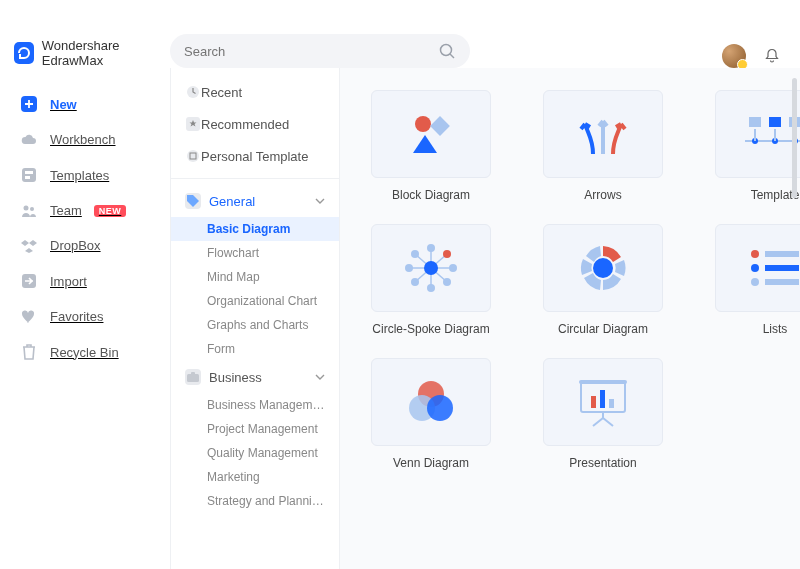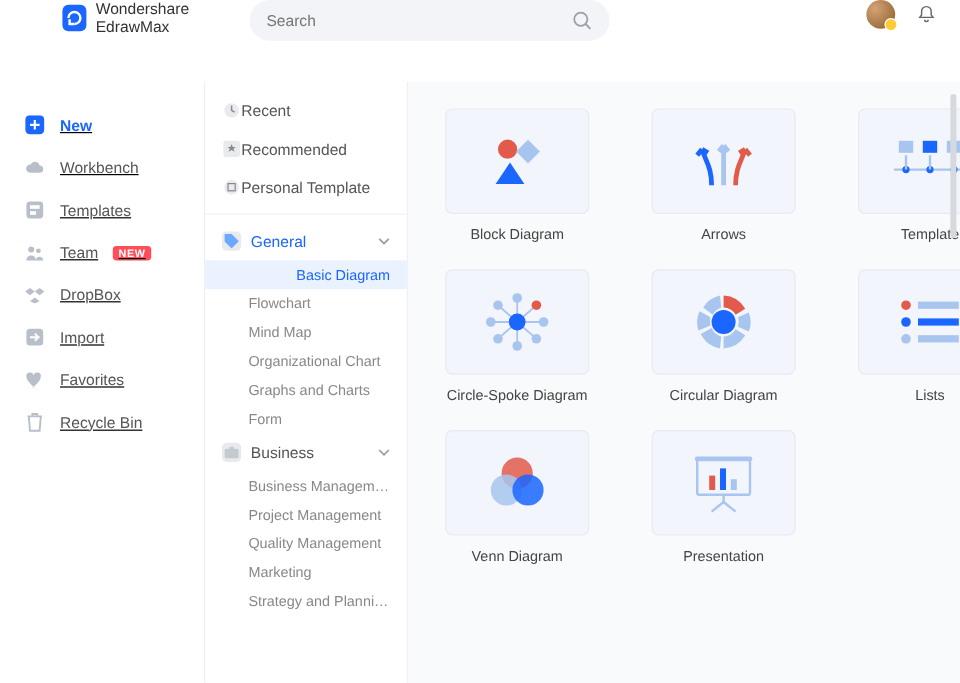--- a/index.html
+++ b/index.html
@@ -1,18 +1,18 @@
 <!DOCTYPE html>
 <html><head>
 <meta charset="utf-8">
 <style>
 * { box-sizing: border-box; margin: 0; padding: 0; }
 html, body { width: 800px; height: 569px; font-family: -apple-system, "Segoe UI", Arial, sans-serif; background: #fff; overflow: hidden; }
 .root { display: flex; flex-direction: column; width: 100%; height: 100%; }
-.topbar { display: flex; align-items: flex-start; height: 68px; padding: 0 20px 0 14px; margin-left: 38px; }
+.topbar { display: flex; align-items: flex-end; height: 68px; padding: 0 20px 0 14px; }
 .brand { display: flex; align-items: center; gap: 8px; font-size: 13px; color: #333; width: 156px; }
 .brand-logo { width: 22px; height: 22px; background:#1a66ff; border-radius:5px; display:flex; align-items:center; justify-content:center; }
 .search-wrap { flex:1; display:flex; align-items:center; }
 .search { display:flex; align-items:center; width: 300px; height: 34px; background:#f3f4f7; border-radius: 17px; padding: 0 14px; }
 .search input { flex:1; border:none; outline:none; background:transparent; font-size:13px; color:#888; }
 .topbar-right { display:flex; align-items:center; gap:18px; margin-left:auto; }
 .avatar { width:24px; height:24px; border-radius:50%; background: radial-gradient(circle at 30% 30%, #d4a373, #8b5a2b); position:relative; }
 .avatar::after { content:""; position:absolute; right:-2px; bottom:-2px; width:9px; height:9px; background:#ffcc33; border-radius:50%; border:1px solid #fff; }
 .body { flex:1; display:flex; min-height:0; }
 .sidebar-l { width:170px; padding: 18px 0 0 0; font-size:13px;text-decoration:underline; }
@@ -23,21 +23,21 @@
 .badge-new { background:#ff4d5a; color:#fff; font-size:9px; padding:1px 5px; border-radius:3px; font-weight:600; letter-spacing:0.5px; }
 .sidebar-m { width:170px; border-left:1px solid #eef0f3; border-right:1px solid #eef0f3; font-size:13px; padding-top:8px; overflow:hidden; }
 .m-item { display:flex; align-items:center; gap:0; padding:8px 14px; color:#555; cursor:pointer; }
 .m-item .ico-s { width:16px; height:16px; display:flex; align-items:center; justify-content:center; color:#a9afb9; }
 .m-divider { height:1px; background:#eef0f3; margin:6px 0; }
 .m-cat { display:flex; align-items:center; gap:8px; padding:8px 14px; color:#555; cursor:pointer; }
 .m-cat .ico-s { width:16px; height:16px; border-radius:4px; background:#e8eaee; display:flex; align-items:center; justify-content:center; font-size:9px; color:#888; }
 .m-cat .chev { margin-left:auto; color:#aaa; }
 .m-cat.active { color:#1a66ff; }
 .m-sub { padding:5px 14px 5px 36px; color:#888; font-size:12px; cursor:pointer; white-space:nowrap; overflow:hidden; text-overflow:ellipsis; }
-.m-sub.active { background:#eaf2ff; color:#1a66ff; font-weight:400;text-align:right; }
+.m-sub.active { background:#eaf2ff; color:#1a66ff; font-weight:700; }
 .content { flex:1; background:#f9fafc; padding:22px 26px; overflow:auto; position:relative; }
 .scrollbar { position:absolute; right:3px; top:10px; width:5px; height:120px; background:#d6d9de; border-radius:3px; }
 .grid { display:grid; grid-template-columns: repeat(3, 130px); gap:22px 42px; }
 .card { display:flex; flex-direction:column; align-items:center; gap:10px; cursor:pointer; }
 .card .thumb { width:120px; height:88px; background:#f2f5fb; border:1px solid #e6eaf2; border-radius:6px; display:flex; align-items:center; justify-content:center; }
 .card .label { font-size:12px; color:#444; text-align:center; max-width:120px; white-space:nowrap; overflow:hidden; text-overflow:ellipsis; }
 svg { display:block; }
 </style>
 </head>
 <body>

